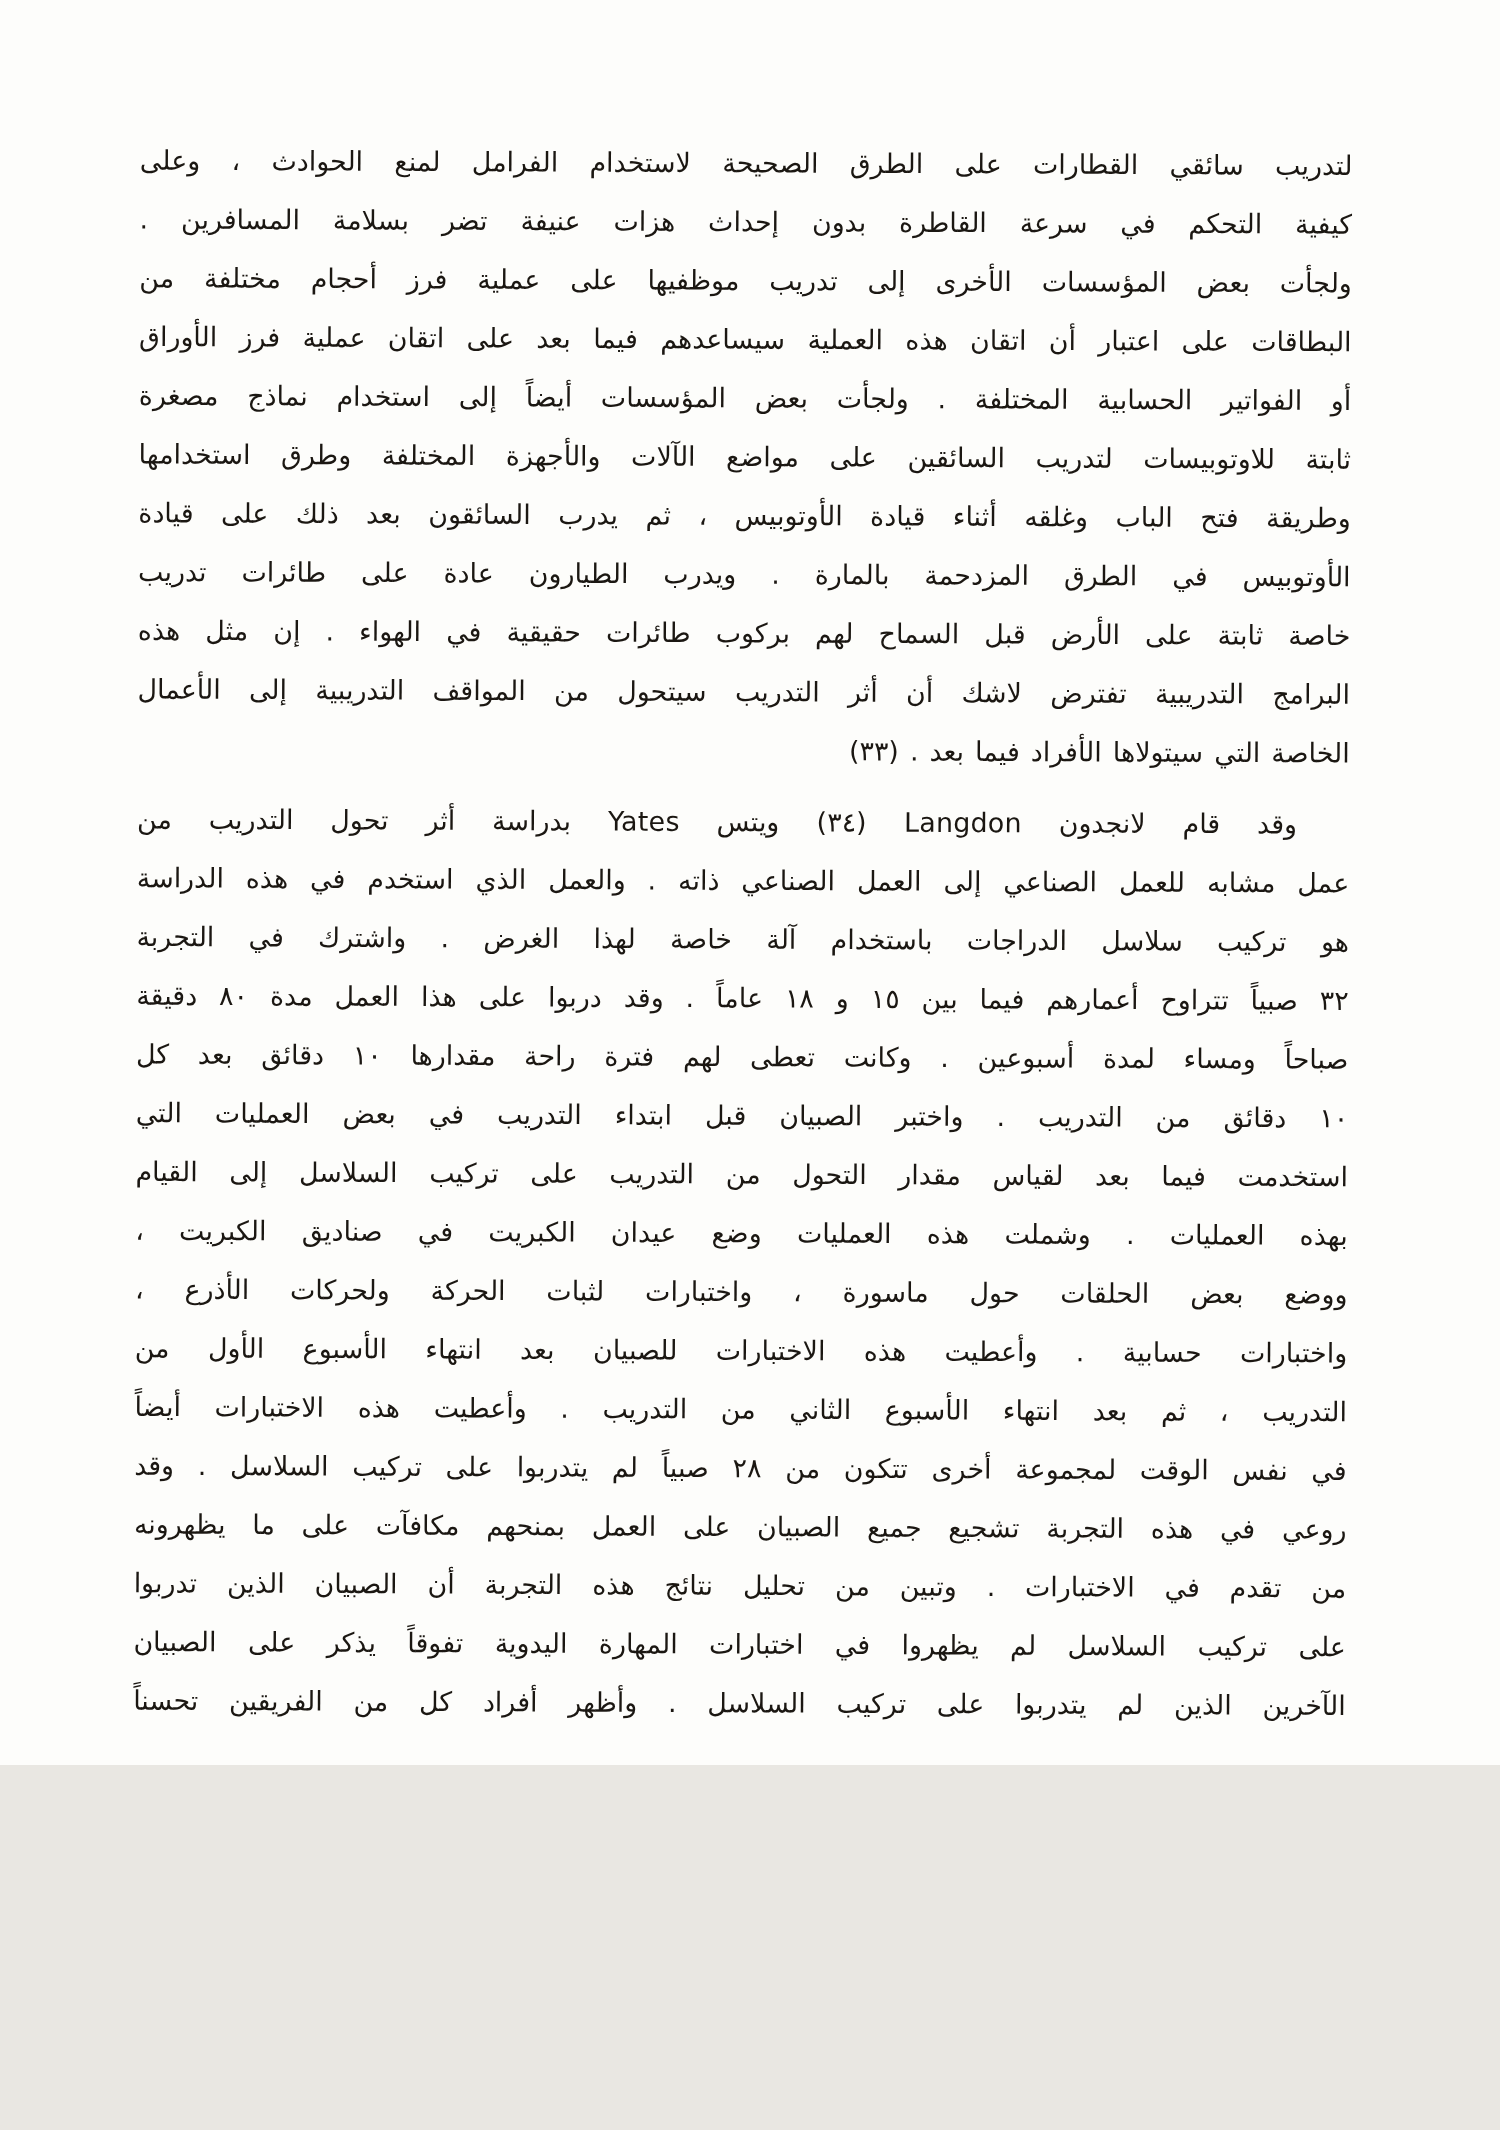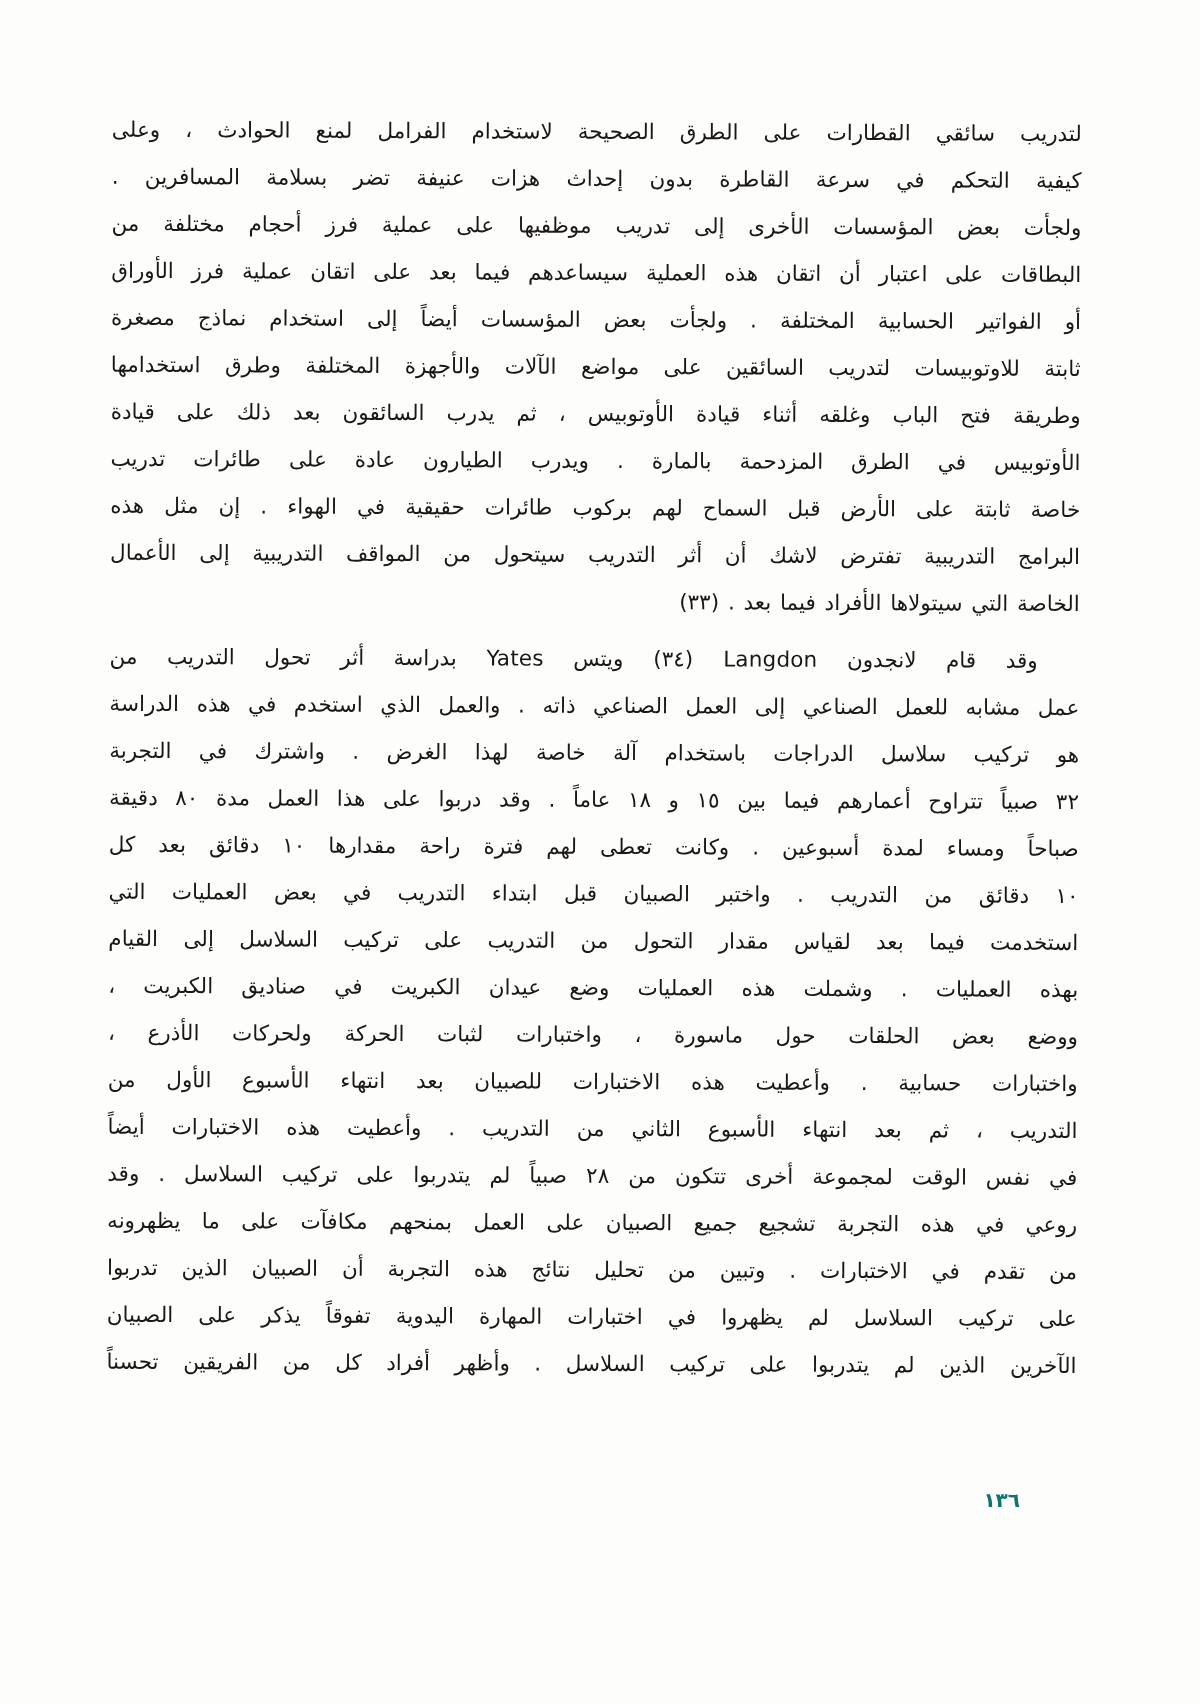--- a/index.html
+++ b/index.html
@@ -8,21 +8,21 @@
     background: #e9e7e2;
   }
   body {
     width: 1200px;
     height: 1704px;
     font-family: "DejaVu Sans", sans-serif;
   }
   .page {
     position: relative;
     width: 1200px;
-    height: 1704px;
+    height: 1412px;
     background: #fdfdfb;
     color: #17130f;
     overflow: hidden;
   }
   .text-block {
     position: absolute;
     top: 110px;
     right: 118px;
     width: 970px;
     direction: rtl;

